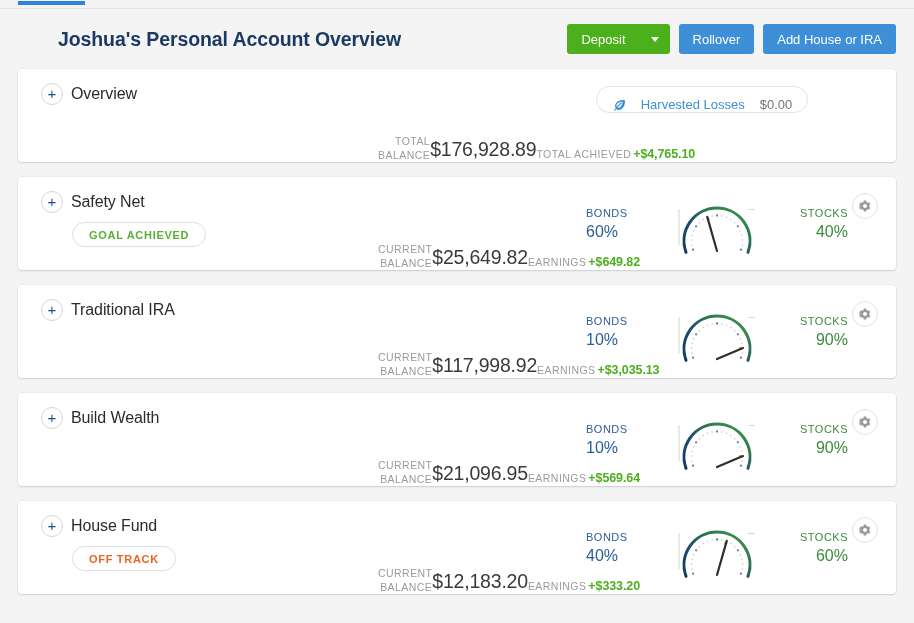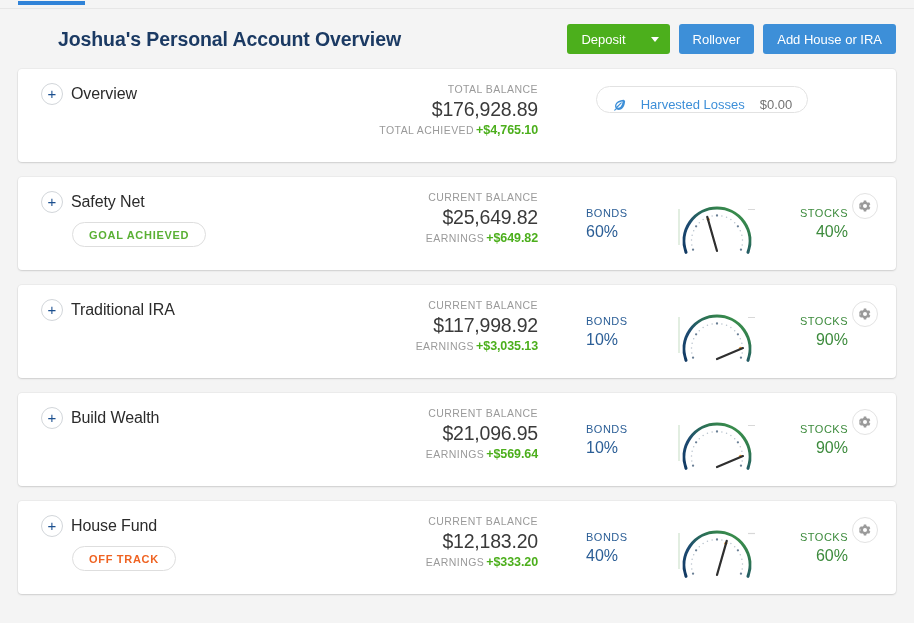--- a/index.html
+++ b/index.html
@@ -145,21 +145,20 @@
   }
   .badge-green { color: #5ab034; }
   .badge-orange { color: #ef6322; }
 
   
   .card-balance {
     width: 160px;
     padding-top: 13px;
     text-align: right;
     display: flex;
-    flex-direction: column;
     align-items: flex-end;
   }
   .bal-label {
     font-size: 10.5px;
     color: #9a9a9a;
     letter-spacing: 0.45px;
     line-height: 14px;
   }
   .bal-value {
     font-size: 19.5px;

